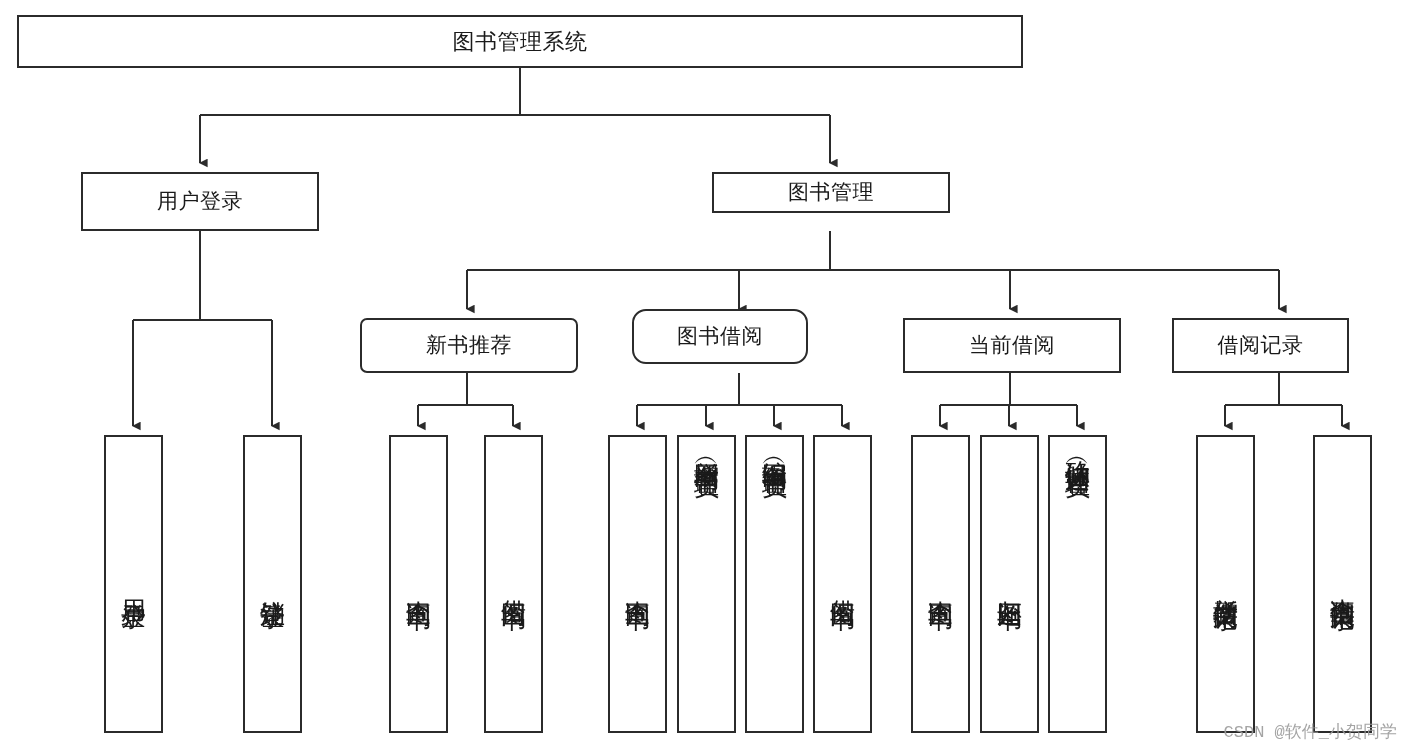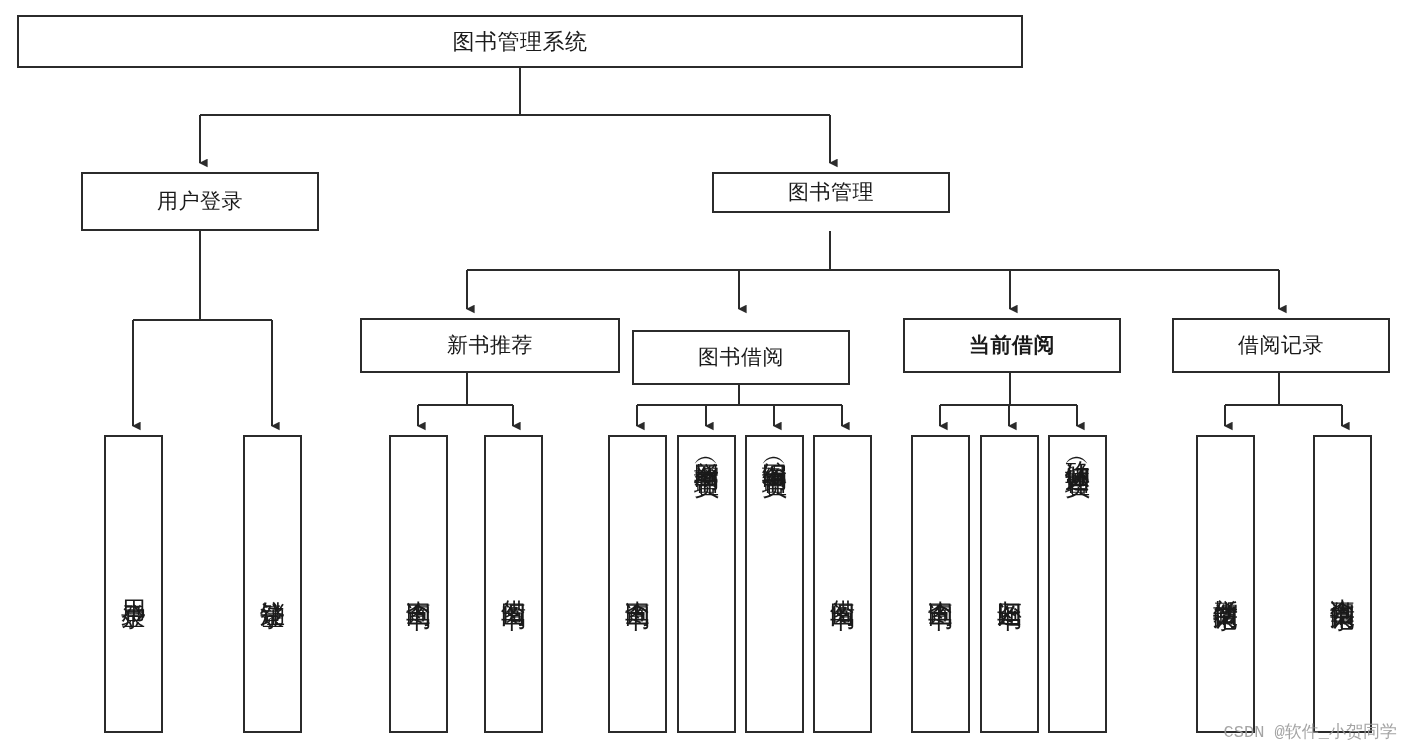--- a/index.html
+++ b/index.html
@@ -140,30 +140,30 @@
     <span class="node-label">图书管理系统</span>
   </div>
 
   <div class="node h" style="left:81px; top:172px; width:238px; height:59px;">
     <span class="node-label">用户登录</span>
   </div>
   <div class="node h" style="left:712px; top:172px; width:238px; height:41px;">
     <span class="node-label">图书管理</span>
   </div>
 
-  <div class="node h" style="left:360px; top:318px; width:260px; height:55px;">
+  <div class="node h" style="left:360px; top:318px; width:218px; height:55px;border-radius:7px;">
     <span class="node-label">新书推荐</span>
   </div>
-  <div class="node h" style="left:632px; top:330px; width:218px; height:55px;">
+  <div class="node h" style="left:632px; top:309px; width:176px; height:55px;border-radius:14px;">
     <span class="node-label">图书借阅</span>
   </div>
-  <div class="node h" style="left:903px; top:318px; width:218px; height:55px;font-weight:bold;">
+  <div class="node h" style="left:903px; top:318px; width:218px; height:55px;">
     <span class="node-label">当前借阅</span>
   </div>
-  <div class="node h" style="left:1172px; top:318px; width:218px; height:55px;">
+  <div class="node h" style="left:1172px; top:318px; width:177px; height:55px;">
     <span class="node-label">借阅记录</span>
   </div>
 
   <div class="node v center" style="left:104px; top:435px; width:59px; height:298px;">
     <span class="node-label">用户登录</span>
   </div>
   <div class="node v center" style="left:243px; top:435px; width:59px; height:298px;">
     <span class="node-label">注销登录</span>
   </div>
 

